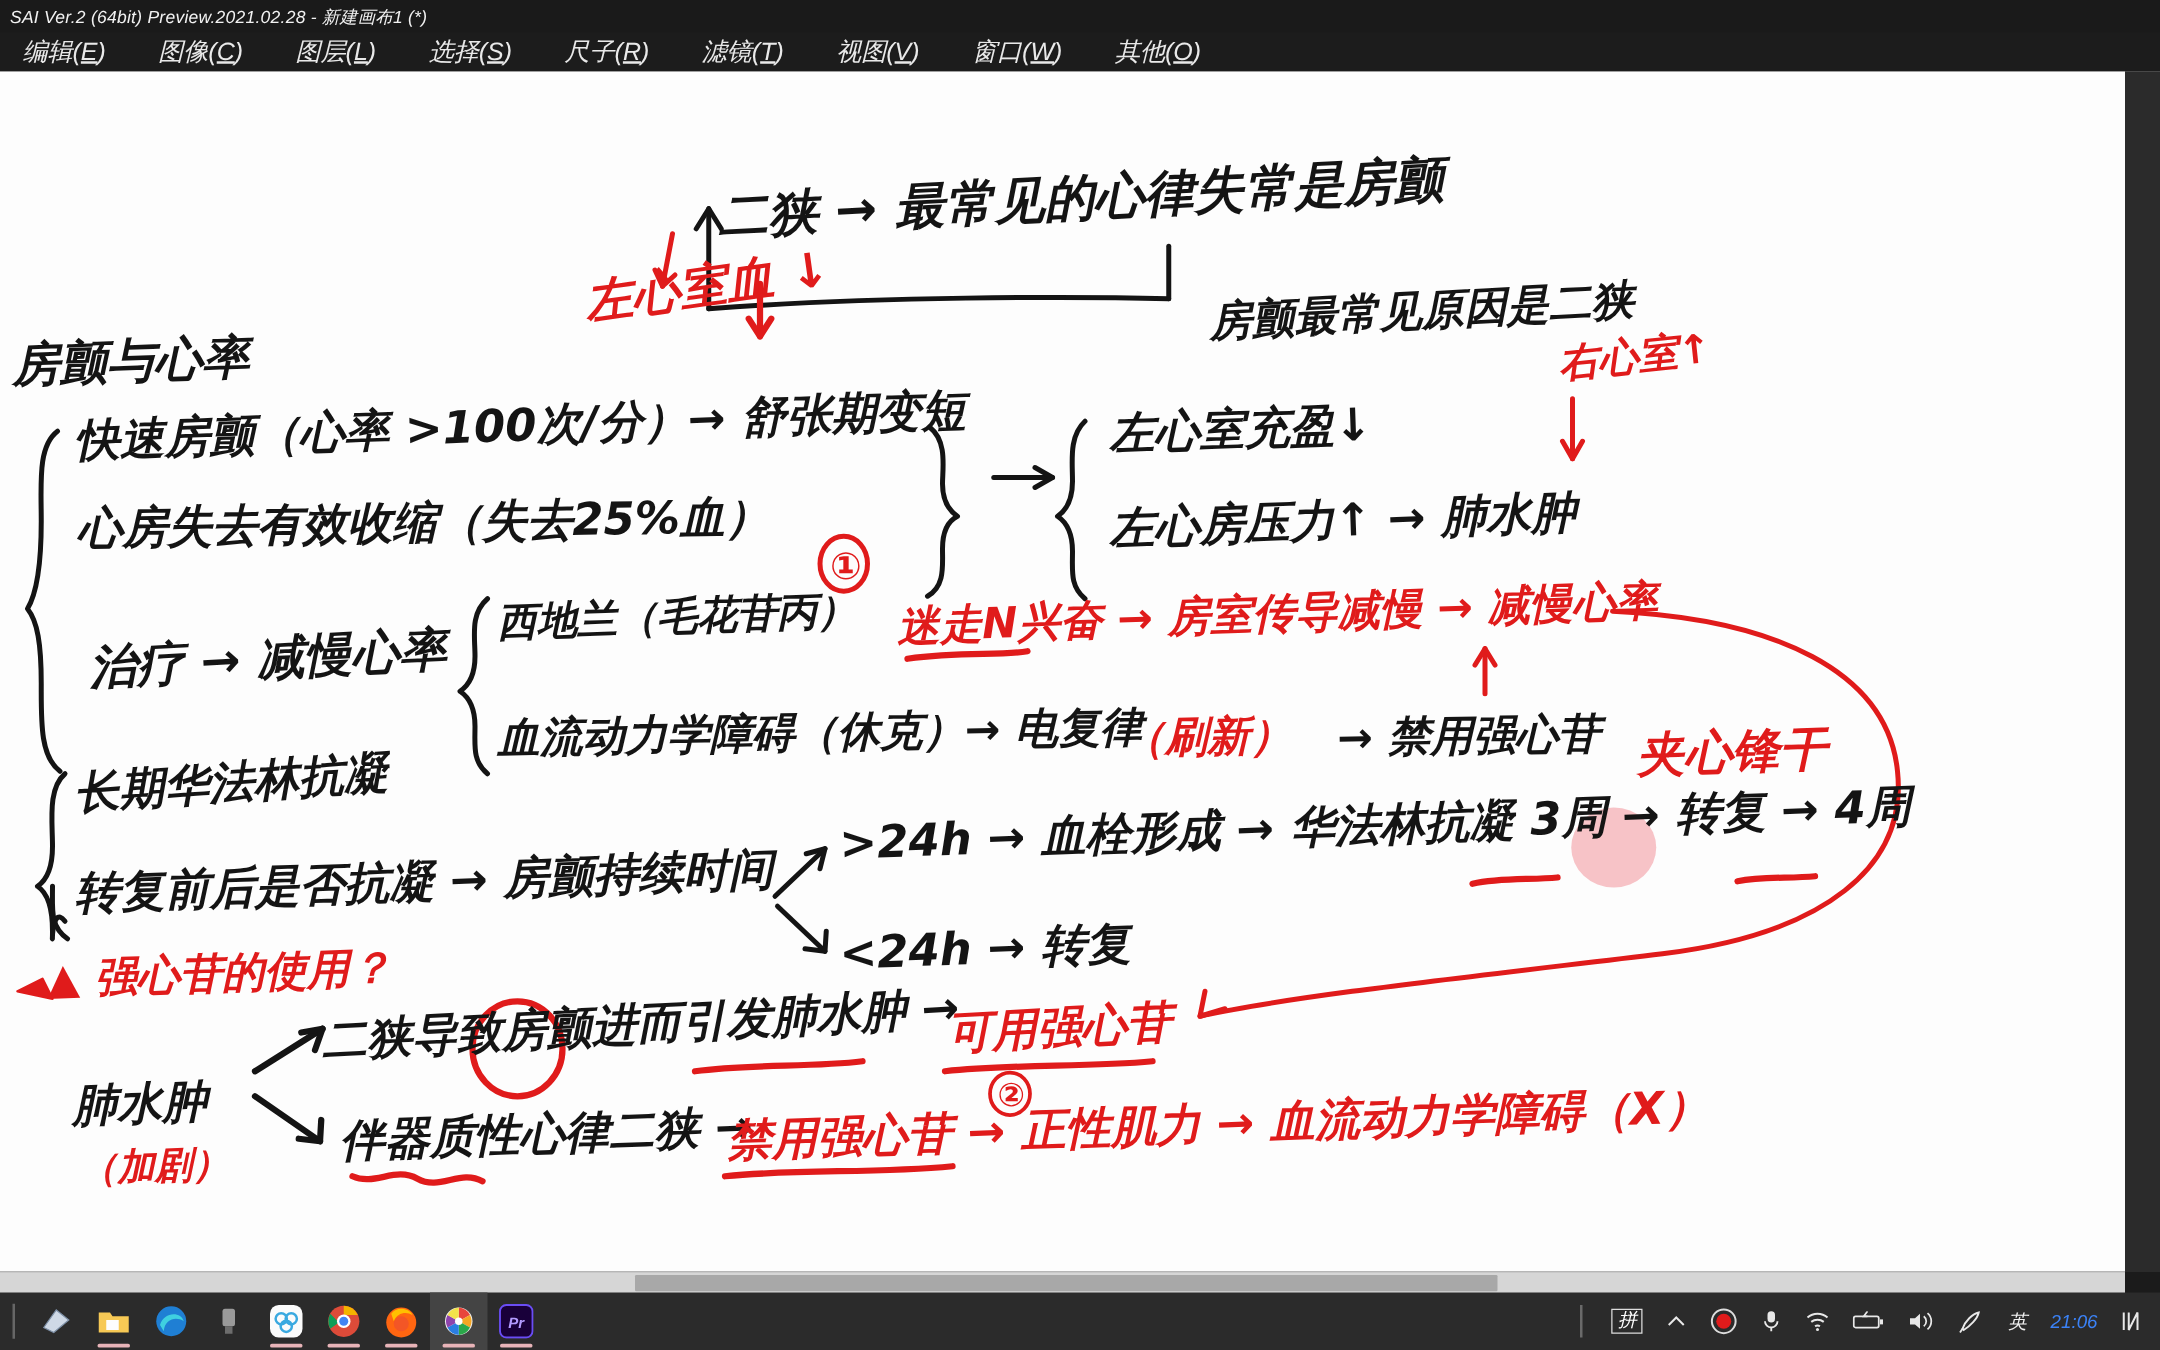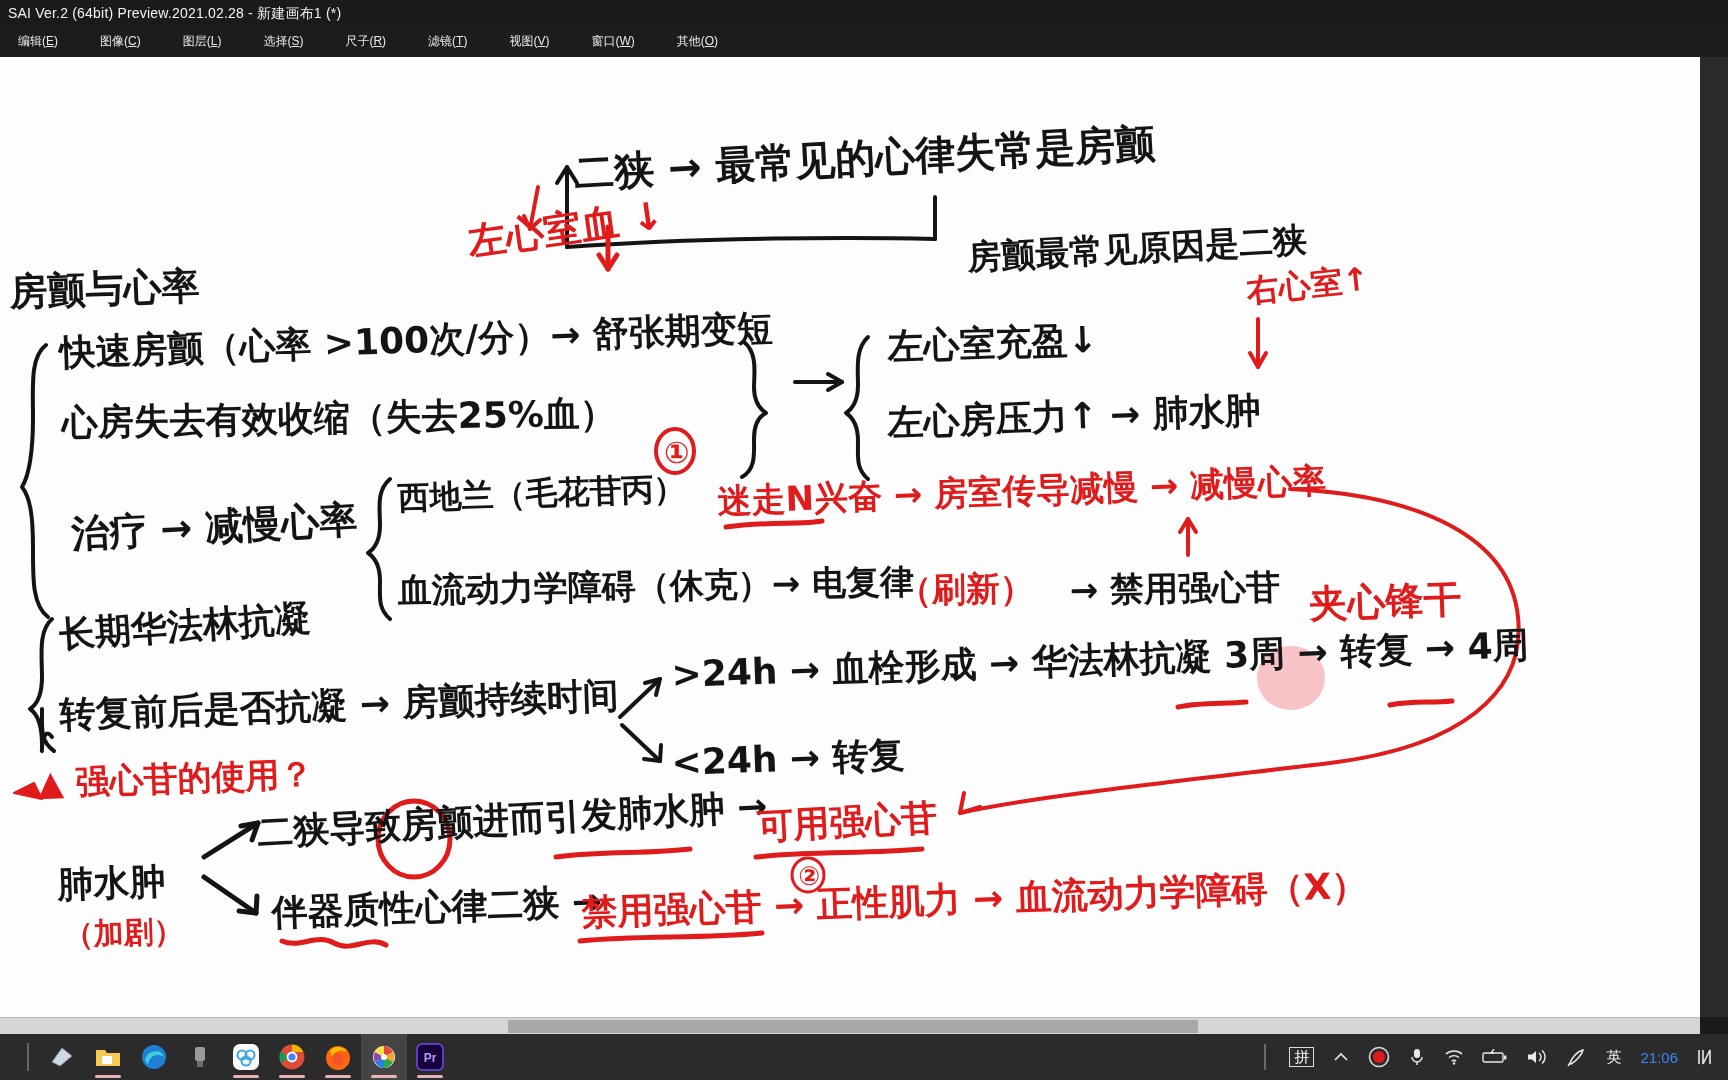--- a/index.html
+++ b/index.html
@@ -1,29 +1,29 @@
 <!DOCTYPE html>
 <html><head>
 <meta charset="utf-8">
 <title>SAI Ver.2 Canvas</title>
 <style>
   html,body{margin:0;padding:0;background:#000;}
   body{width:1728px;height:1080px;overflow:hidden;font-family:"Liberation Sans","DejaVu Sans",sans-serif;}
 
   
-  #app{position:relative;width:1728px;height:1080px;background:#1b1b1b;}
+  #app{position:relative;width:1728px;height:1080px;background:#1b1b1b;font-style:italic;}
 
   #titlebar{position:absolute;left:0;top:0;width:1728px;height:26px;
             background:#1a1a1a;color:#f2f2f2;font-size:14px;line-height:26px;
             padding-left:8px;box-sizing:border-box;letter-spacing:.2px;}
 
   #menubar{position:absolute;left:0;top:26px;width:1728px;height:31px;
            background:#1c1c1c;border-bottom:1px solid #2a2a2a;
            display:flex;align-items:center;}
-  .menu-item{color:#e9e9e9;font-size:12px;padding:0 14px;margin:0 7px;
+  .menu-item{color:#e9e9e9;font-size:20px;padding:0 14px;margin:0 7px;
              white-space:nowrap;cursor:default;}
   .menu-item:first-child{margin-left:4px;}
   .mnemonic{text-decoration:underline;}
 
   
   #canvas-wrap{position:absolute;left:0;top:57px;width:1728px;height:960px;
                background:#2b2b2b;overflow:hidden;}
   #canvas{position:absolute;left:0;top:0;width:1728px;height:960px;background:#fdfdfd;}
   #canvas svg{display:block;}
 
@@ -36,21 +36,21 @@
   
   #hscroll{position:absolute;left:0;top:1017px;width:1700px;height:17px;
            background:#d6d6d6;border-top:1px solid #b9b9b9;}
   #hthumb{position:absolute;left:508px;top:2px;width:690px;height:13px;
           background:#a8a8a8;border-radius:1px;}
   #vscroll{position:absolute;left:1700px;top:57px;width:28px;height:960px;background:#2b2b2b;}
 
   
   #taskbar{position:absolute;left:0;top:1034px;width:1728px;height:46px;
            background:#2b2b2b;display:flex;align-items:center;}
-  .tb-left{display:flex;align-items:center;padding-left:27px;}
+  .tb-left{display:flex;align-items:center;padding-left:10px;}
   .tb-right{position:absolute;right:4px;top:0;height:46px;display:flex;align-items:center;}
   .tb-icon{width:46px;height:46px;display:flex;align-items:center;justify-content:center;
            position:relative;}
   .tb-icon.active{background:#444;}
   .tb-icon .under{position:absolute;bottom:2px;left:10px;width:26px;height:3px;
                   background:#e8b4b8;border-radius:2px;}
   .tray{color:#f0f0f0;font-size:15px;padding:0 9px;display:flex;align-items:center;height:46px;}
   .tray.sm{font-size:13px;}
   #clock{color:#3b82f6;font-size:15px;padding:0 10px;}
   .ime-box{border:1px solid #ddd;padding:0px 4px;font-size:15px;color:#fff;line-height:18px;}

